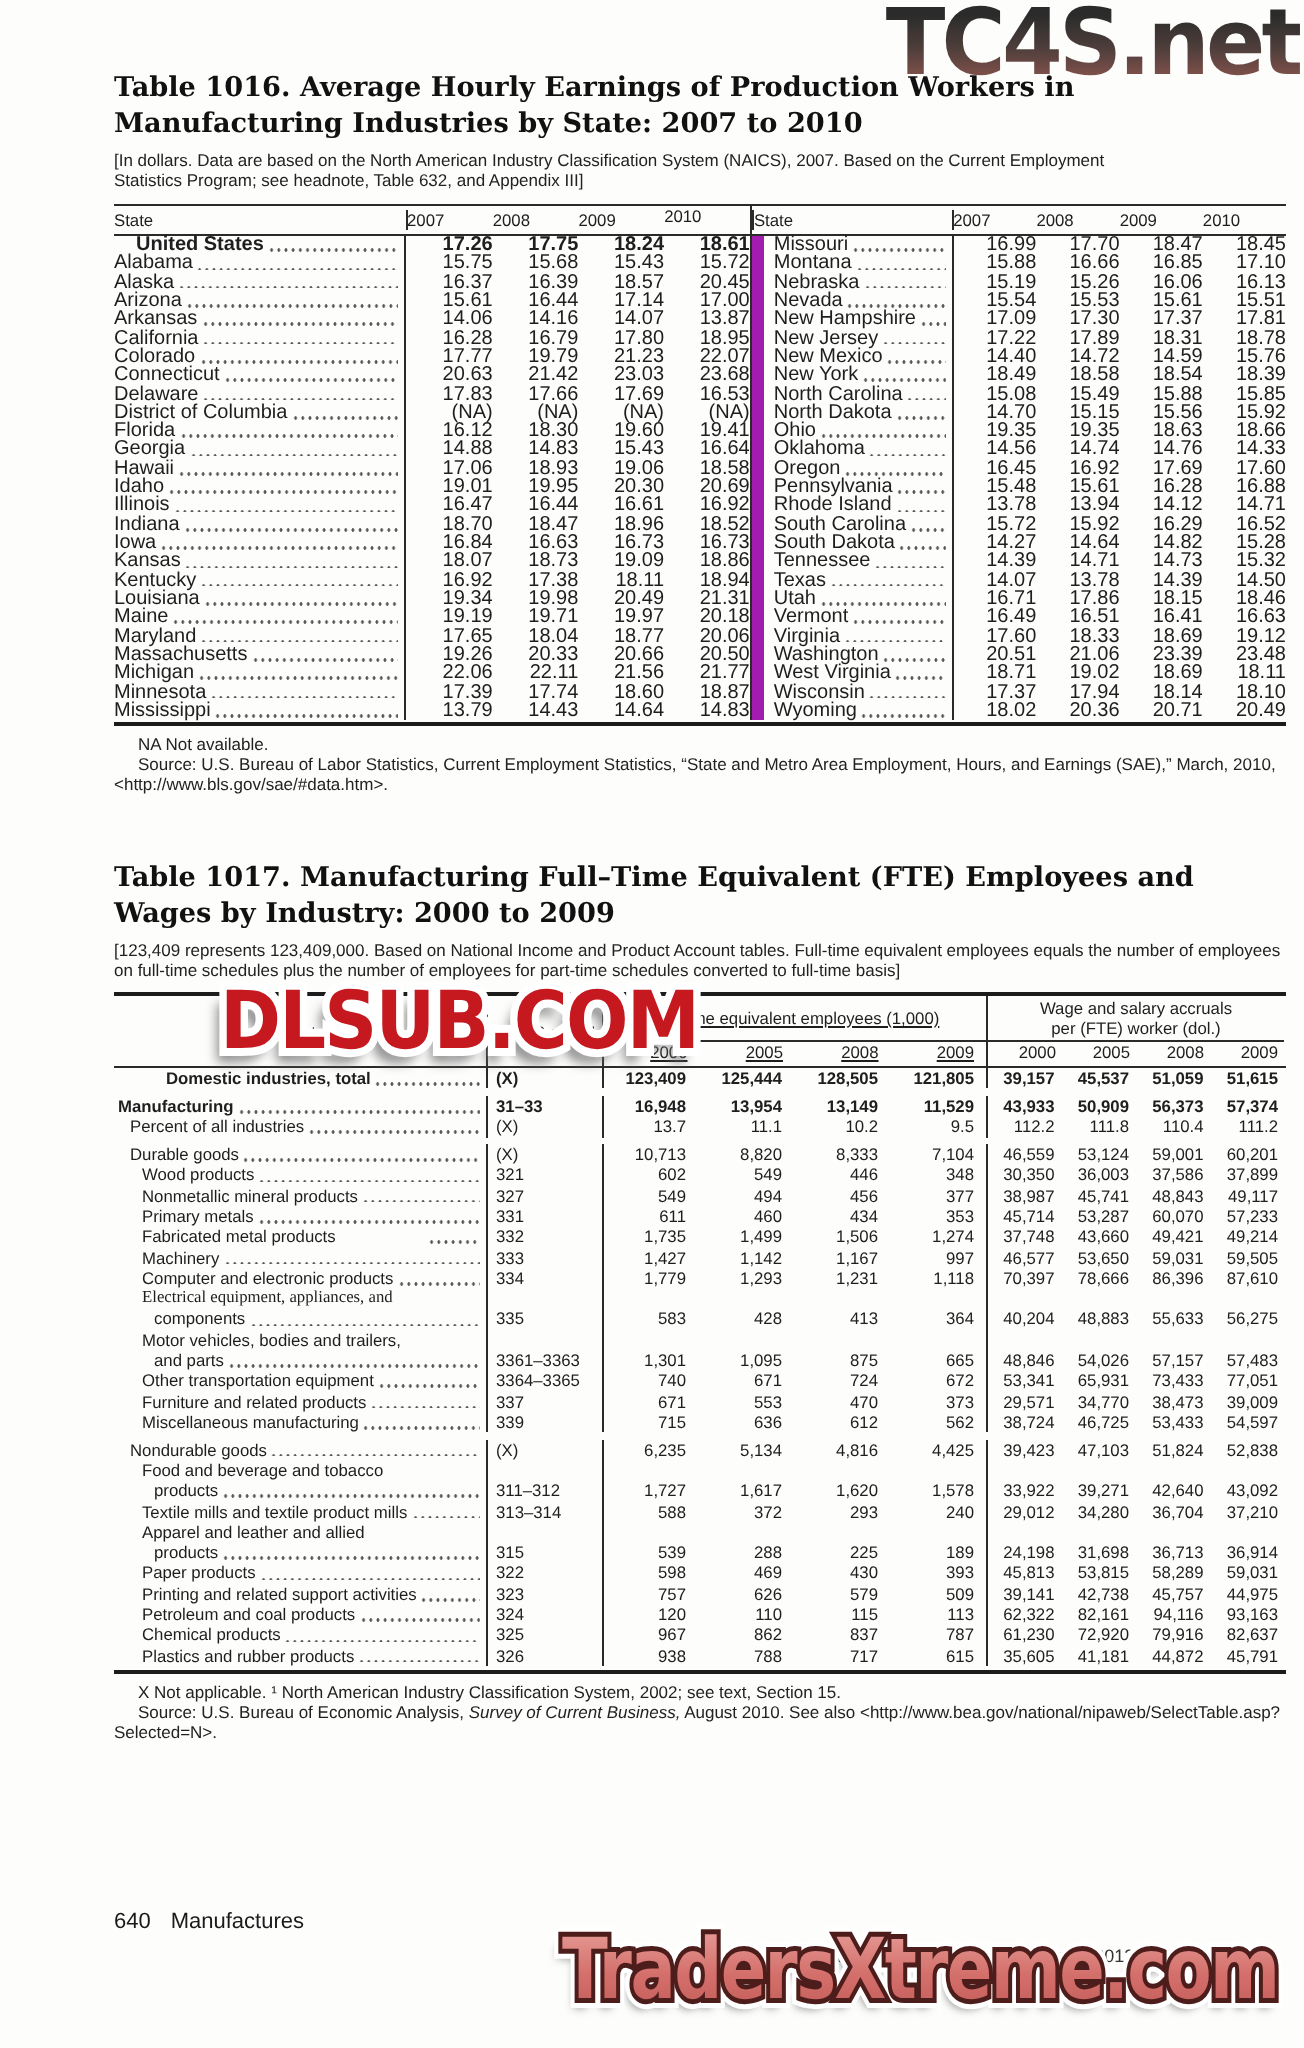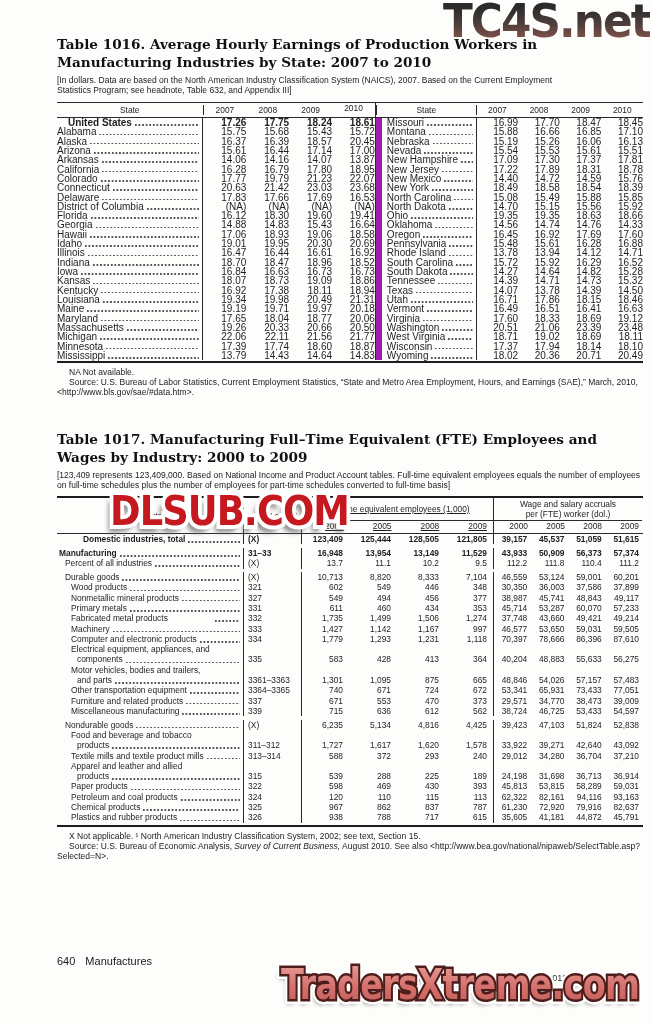--- a/index.html
+++ b/index.html
@@ -24,21 +24,21 @@
   .c16{display:block;}
   .sl{width:146px;display:flex;}
   .sr{width:100px;display:flex;border-left:6px solid #a21caf;padding-left:5px;box-sizing:border-box;}
   .y{width:43px;text-align:right;}
   .yr{width:41.75px;text-align:right;}
   .vl{border-left:1px solid #2a2a2a;}
   .dr{border-right:1px solid #2a2a2a;}
   .b{font-weight:bold;}
   .us-ind{padding-left:11px;}
   .t16-body{border-bottom:2px solid #1c1c1c;padding-bottom:1px;}
-  .hc{text-align:center;}
+  .hc{text-align:left;}
   .h-sl{width:146px;}.h-sr{width:100px;border-left:1px solid #2a2a2a;box-sizing:border-box;}
   .h-y{width:43px;}.h-yr{width:41.75px;}
   .h16 .dr{height:14px;}
 
   .ld{flex:1 1 auto;height:1.6px;align-self:flex-end;margin:0 3px 1.5px 2px;
       background-image:radial-gradient(circle,#555 0.6px,transparent 0.8px);
       background-size:3.6px 1.6px;background-repeat:repeat-x;background-position:left bottom;}
 
   
   .t1017{margin-top:6px;position:relative;}
@@ -769,21 +769,21 @@
             <span class="e e0">1,779</span>
             <span class="e">1,293</span>
             <span class="e">1,231</span>
             <span class="e">1,118</span>
             <span class="w w0">70,397</span>
             <span class="w">78,666</span>
             <span class="w">86,396</span>
             <span class="w">87,610</span>
           </div>
           <div class="r17">
-            <span class="ind" style="padding-left: 14px;">
+            <span class="ind" style="padding-left: 14px; font-family: Liberation Serif, serif;">
               <span class="">Electrical equipment, appliances, and</span>
             </span>
             <span class="naics"></span>
             <span class="e e0"></span>
             <span class="e"></span>
             <span class="e"></span>
             <span class="e"></span>
             <span class="w w0"></span>
             <span class="w"></span>
             <span class="w"></span>
@@ -973,20 +973,35 @@
             </span>
             <span class="naics">322</span>
             <span class="e e0">598</span>
             <span class="e">469</span>
             <span class="e">430</span>
             <span class="e">393</span>
             <span class="w w0">45,813</span>
             <span class="w">53,815</span>
             <span class="w">58,289</span>
             <span class="w">59,031</span>
+          </div>
+          <div class="r17">
+            <span class="ind" style="padding-left: 14px;">
+              <span class="">Printing and related support activities</span>
+              <span class="ld"></span>
+            </span>
+            <span class="naics">323</span>
+            <span class="e e0">757</span>
+            <span class="e">626</span>
+            <span class="e">579</span>
+            <span class="e">509</span>
+            <span class="w w0">39,141</span>
+            <span class="w">42,738</span>
+            <span class="w">45,757</span>
+            <span class="w">44,975</span>
           </div>
           <div class="r17">
             <span class="ind" style="padding-left: 14px;">
               <span class="">Petroleum and coal products</span>
               <span class="ld"></span>
             </span>
             <span class="naics">324</span>
             <span class="e e0">120</span>
             <span class="e">110</span>
             <span class="e">115</span>

